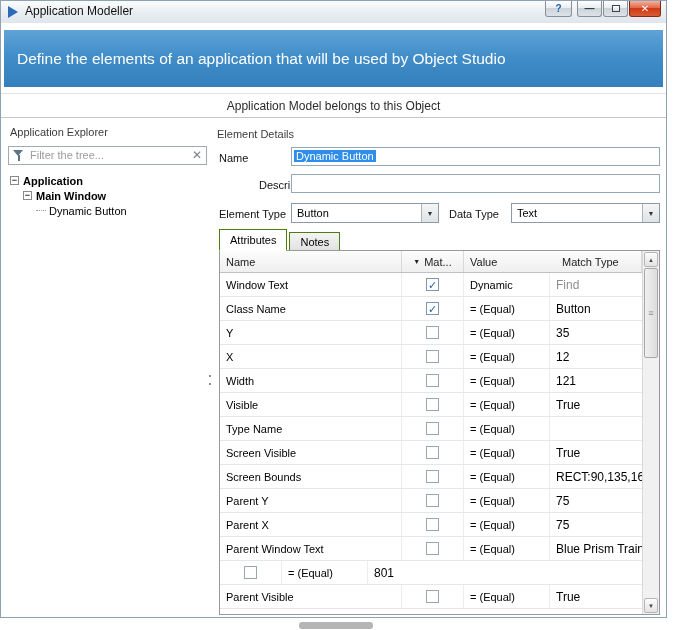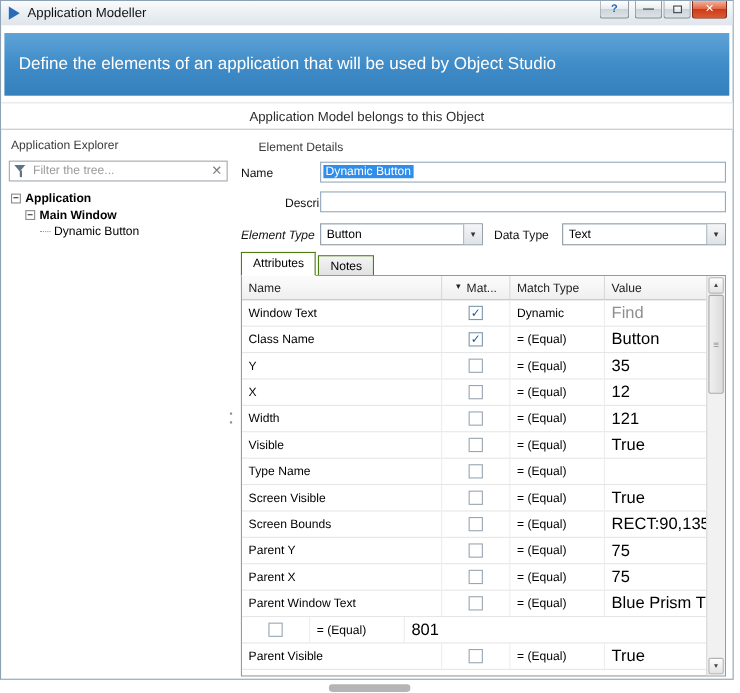--- a/index.html
+++ b/index.html
@@ -60,25 +60,25 @@
               line-height:7px; text-align:center; margin-right:4px; color:#333; flex:none; }
   .connector { width:10px; height:1px; border-top:1px dotted #999; margin-right:3px; flex:none; }
 
   
   .splitter { position:absolute; left:206px; top:0; bottom:0; width:6px; }
   .splitter::before, .splitter::after { content:""; position:absolute; left:2px; width:2px; height:2px; background:#8f8f8f; }
   .splitter::before { top:256px; } .splitter::after { top:264px; }
 
   
   .right-panel { position:absolute; left:212px; top:0; right:6px; bottom:2px; }
-  .section-title { position:absolute; left:22px; top:9px; font-size:11px; color:#3c3c3c; }
+  .section-title { position:absolute; left:4px; top:9px; font-size:11px; color:#3c3c3c; }
   .field-label { position:absolute; font-size:11px; color:#111; }
   .lbl-name { left:6px; top:33px; }
   .lbl-desc { left:6px; top:60px;padding-left:40px; }
-  .lbl-etype { left:6px; top:89px;font-style:italic; }
+  .lbl-etype { left:6px; top:89px; }
   .lbl-dtype { left:236px; top:89px; }
   .textbox { position:absolute; border:1px solid #93a8bc; background:#fff; height:19px;
              font-size:11px; line-height:17px; padding-left:2px; white-space:nowrap; overflow:hidden; }
   .tb-name { left:78px; top:28px; right:0; }
   .tb-name .sel { background:#2f8deb; color:#fff; padding:0 2px; }
   .tb-desc { left:78px; top:55px; right:0; }
   .dropdown { position:absolute; height:20px; border:1px solid #8d9aa6; background:#fff; font-size:11px; }
   .dd-etype { left:78px; top:84px; width:148px; }
   .dd-dtype { left:298px; top:84px; right:0; }
   .dd-value { position:absolute; left:5px; top:0; line-height:18px; }
@@ -97,21 +97,21 @@
   .grid-header { display:flex; height:22px; border-bottom:1px solid #c0c0c0;
                  background:linear-gradient(#fcfcfc,#efefef); margin-right:17px; }
   .hcell { font-size:11px; color:#222; display:flex; align-items:center; padding-left:6px;
            border-right:1px solid #d9d9d9; overflow:hidden; white-space:nowrap; }
   .sort-icon { font-size:7px; margin-right:4px; color:#222; }
   .grid-rows { position:absolute; left:0; right:17px; top:22px; bottom:0; overflow:hidden; }
   .grid-row { display:flex; height:24px; border-bottom:1px solid #e6e6e6; align-items:center; }
   .cell { font-size:11px; padding-left:6px; border-right:1px solid #ededed; height:100%;
           display:flex; align-items:center; overflow:hidden; white-space:nowrap; }
   .c-name { width:182px; } .c-match { width:62px; justify-content:center; padding-left:0; }
-  .c-mtype { width:86px; } .c-value { flex:1; border-right:none; font-size:15px; }
+  .c-mtype { width:86px; } .c-value { flex:1; border-right:none; font-size:12px; }
   .c-value.muted { color:#8e8e8e; }
   .grid-header .c-value { font-size:11px; }
   .checkbox { width:13px; height:13px; border:1px solid #98a6b2; background:#fff; font-size:11px;
               line-height:12px; text-align:center; color:#1d5a9e; font-weight:bold; }
   .checkbox.checked { border-color:#7e96ac; }
 
   
   .vscroll { position:absolute; top:0; right:0; bottom:0; width:17px; background:#f1f1f1; border-left:1px solid #d8d8d8; }
   .sb-btn { position:absolute; left:1px; right:1px; height:15px; background:linear-gradient(#fdfdfd,#e3e3e3);
             border:1px solid #b5b5b5; border-radius:2px; display:flex; align-items:center; justify-content:center;
@@ -217,25 +217,25 @@
 
         <div class="grid">
           <div class="grid-header">
             <div class="hcell c-name">
                 <span>Name</span>
               </div>
             <div class="hcell c-match">
               <span class="sort-icon">▼</span>
               <span>Mat...</span>
             </div>
+            <div class="hcell c-value">
+                <span>Value</span>
+              </div>
             <div class="hcell c-mtype">
                 <span>Match Type</span>
-              </div>
-            <div class="hcell c-value">
-                <span>Value</span>
               </div>
           </div>
           <div class="grid-rows" id="grid-rows">
               <div class="grid-row">
                 <div class="cell c-name">Window Text</div>
                 <div class="cell c-match">
                   <span class="checkbox checked">✓</span>
                 </div>
                 <div class="cell c-mtype">Dynamic</div>
                 <div class="cell c-value muted">Find</div>

